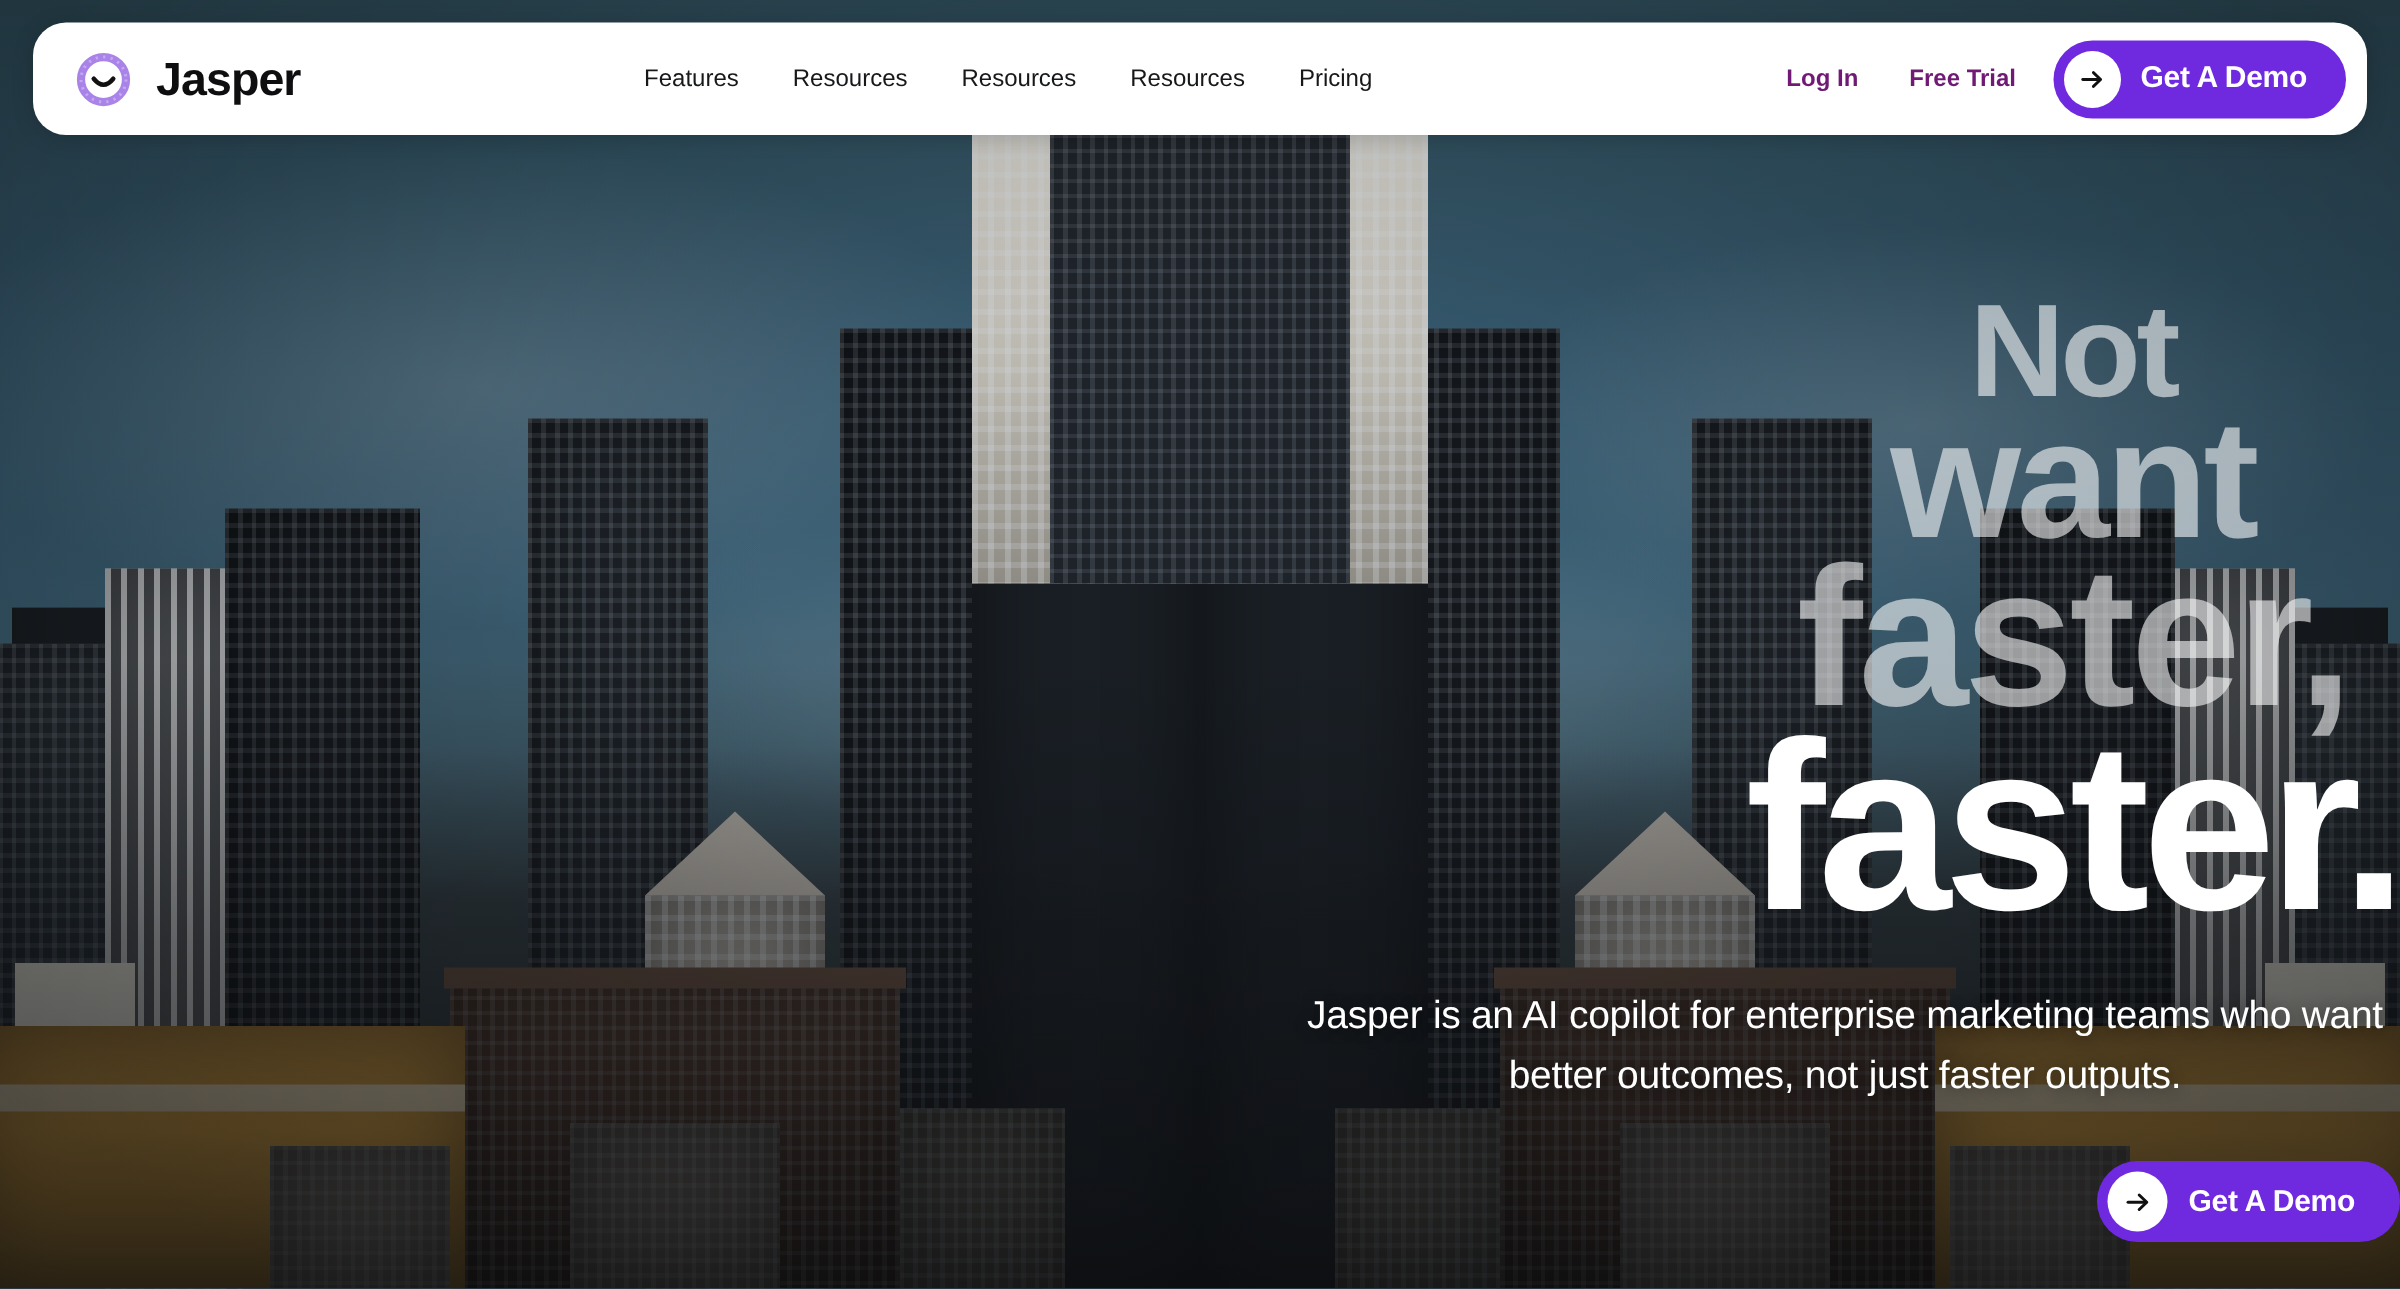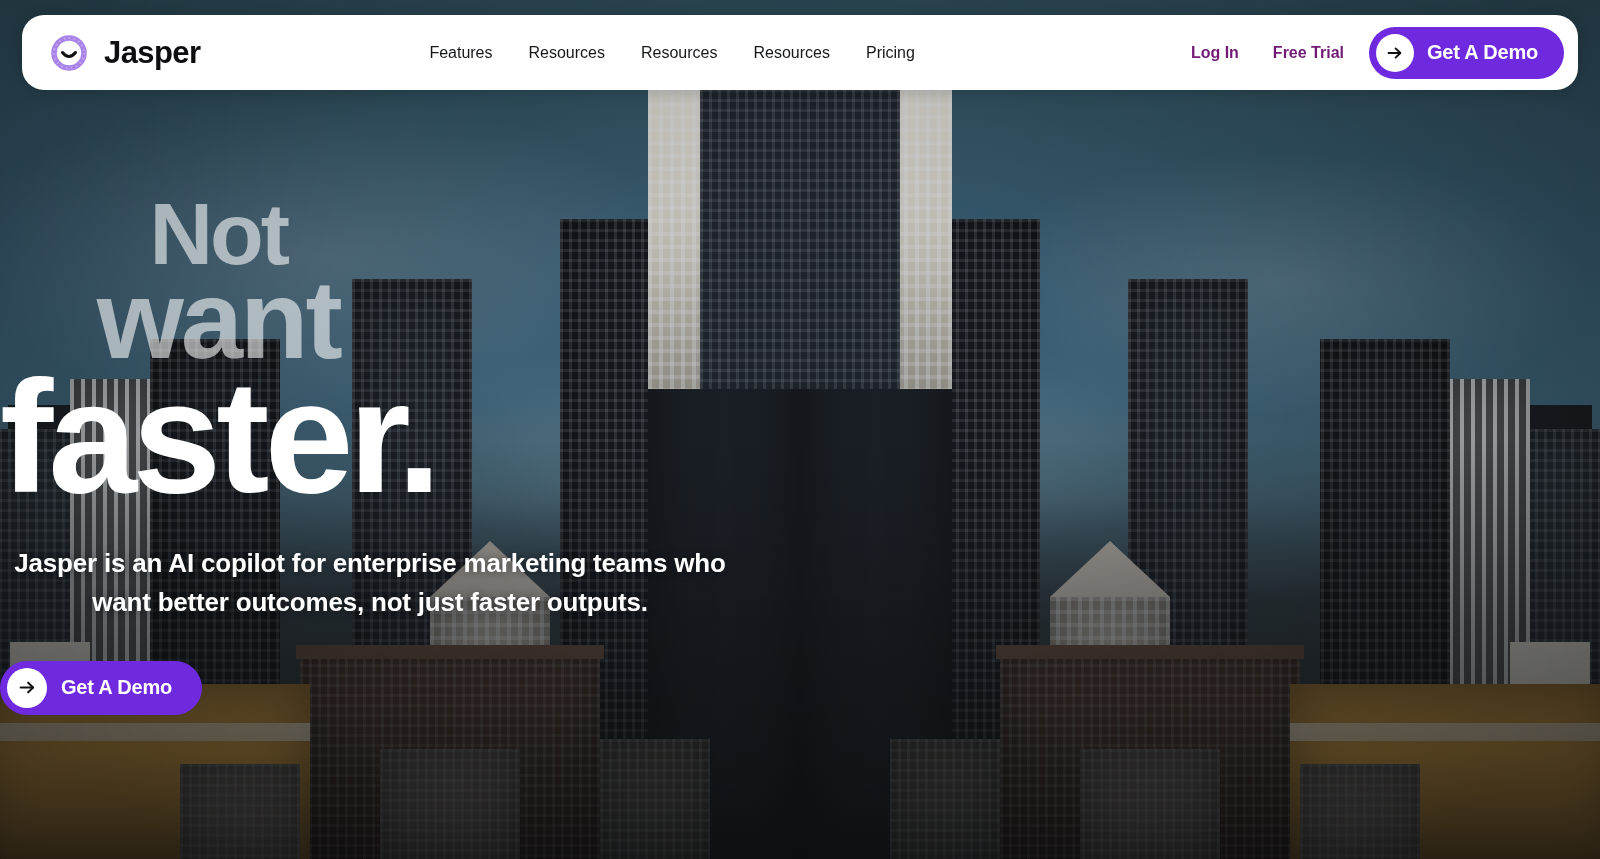--- a/index.html
+++ b/index.html
@@ -147,35 +147,35 @@
 
   .arrow-circ {
     background:#fff; border-radius:50%;
     display:flex; align-items:center; justify-content:center; flex:0 0 auto;
   }
   .arrow-circ svg { display:block; }
 
   
   .hero-content {
     position:absolute; left:0; right:0; top:196px;
-    display:flex; flex-direction:column; align-items:flex-start;
+    display:flex; flex-direction:column; align-items:flex-end;
     z-index:20; text-align:center;
   }
   .headline { line-height:.86; letter-spacing:-3px; }
   .hl-line { display:block; font-weight:700; }
   .hl-dim   { color:rgba(255,255,255,.58); }
   .hl-bright{ color:#ffffff; }
   .hl-1 { font-size:88px; }
   .hl-2 { font-size:112px; }
   .hl-3 { font-size:132px; }
   .hl-4 { font-size:160px; letter-spacing:-5px; }
 
   .subhead {
     margin-top:38px;
-    font-size:26px; line-height:1.52; color:#ffffff; font-weight:700;
+    font-size:26px; line-height:1.52; color:#ffffff; font-weight:400;
     max-width:740px; letter-spacing:-.2px;
     text-shadow:0 1px 10px rgba(0,0,0,.45);
   }
   .cta-row { margin-top:38px; display:flex; align-items:center; gap:22px; }
   .btn-trial {
     height:54px; padding:0 34px;
     border:1.5px solid rgba(255,255,255,.92);
     border-radius:999px; background:transparent;
     color:#fff; font-size:19px; font-weight:400; cursor:pointer;
     font-family:"Liberation Sans", sans-serif;
@@ -278,20 +278,21 @@
         <span class="lbl">Get A Demo</span>
       </button>
     </div>
   </nav>
 
   <div class="hero-content">
 
     <h1 class="headline">
       <span class="hl-line hl-1 hl-dim">Not</span>
       <span class="hl-line hl-2 hl-dim">want</span>
+      <span class="hl-line hl-3 hl-dim">faster,</span>
       <span class="hl-line hl-4 hl-bright">faster.</span>
     </h1>
 
     <p class="subhead">Jasper is an AI copilot for enterprise marketing teams who want better outcomes, not just faster outputs.</p>
 
     <div class="cta-row">
       <button class="btn-demo-hero">
         <span class="arrow-circ">
           <svg width="21" height="21" viewBox="0 0 20 20">
             <line x1="3.5" y1="10" x2="15" y2="10" stroke="#111" stroke-width="1.9" stroke-linecap="round"></line>

